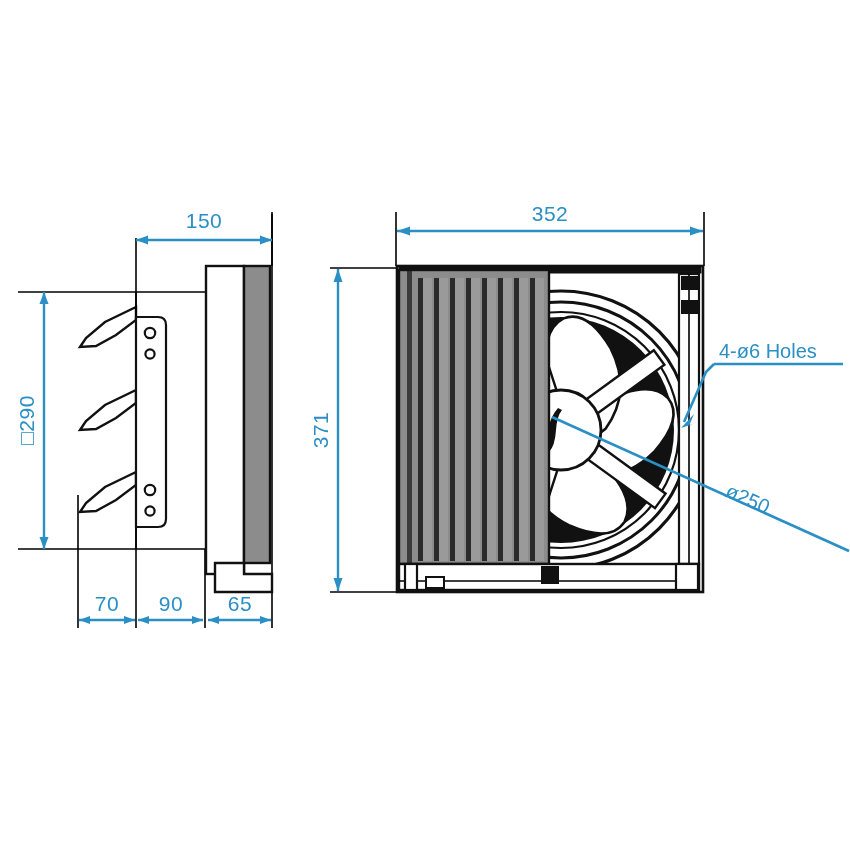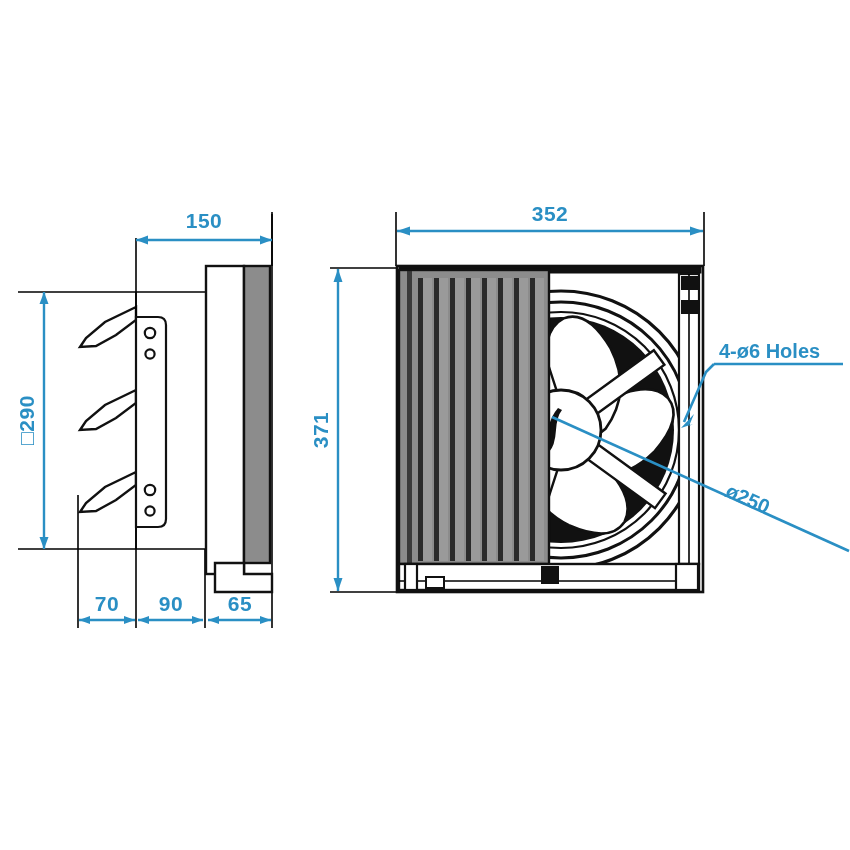--- a/index.html
+++ b/index.html
@@ -12,21 +12,20 @@
     width: 850px;
     height: 850px;
     overflow: hidden;
     font-family: "Liberation Sans", sans-serif;
   }
   #drawing-root {
     position: relative;
     width: 762px;
     height: 850px;
     background: #ffffff;
-    font-weight: bold;
   }
   svg.drawing-canvas {
     display: block;
     width: 850px;
     height: 850px;
   }
   .dim-text {
     font-family: "Liberation Sans", sans-serif;
     font-size: 21px;
     fill: #2a8fc4;

